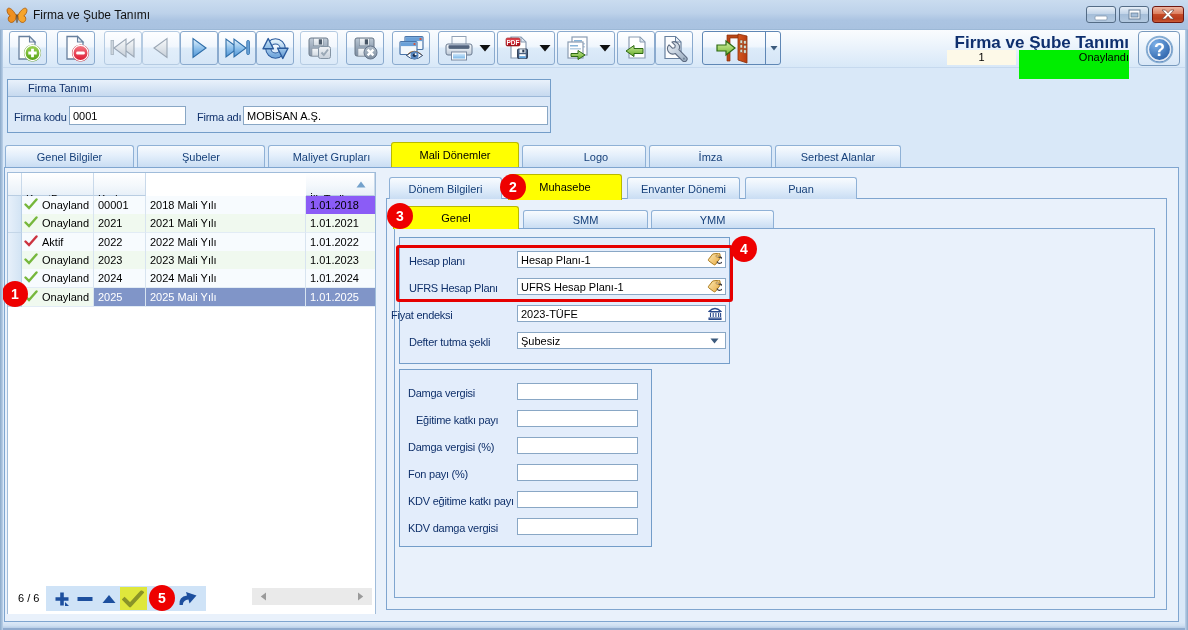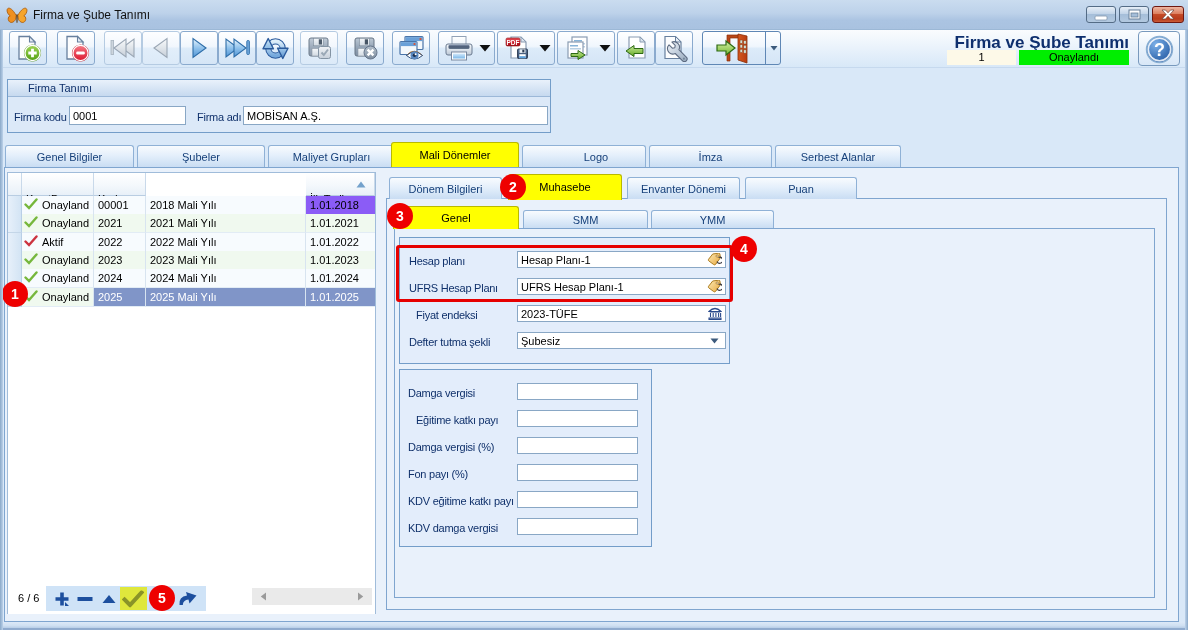--- a/index.html
+++ b/index.html
@@ -21,22 +21,22 @@
   background:linear-gradient(#ffffff,#f0f6fd 45%,#dcebf9 52%,#d5e5f6); }
 .tbtn.dis { border-color:#b5cbe2;
   background:linear-gradient(#fdfeff,#f2f7fd 45%,#e2eefa 52%,#dceaf8); }
 .tbtn svg, .ib svg { position:absolute; left:50%; top:50%; transform:translate(-50%,-50%); }
 #toolbar { position:absolute; left:3px; top:30px; width:1182px; height:38px;
   background:linear-gradient(#fafcfe,#e9f2fb 50%,#d8e8f8); border-bottom:1px solid #c6d9ee; }
 #hdr-title { position:absolute; left:880px; top:33px; width:249px; font-size:17px; font-weight:bold; color:#0e2f6e;
   text-align:right; white-space:nowrap; }
 #num-box { position:absolute; left:947px; top:50px; width:69px; height:15px; background:#fdf9e8;
   font-size:11px; color:#000; text-align:center; line-height:15px; }
-#stat-box { position:absolute; left:1019px; top:50px; width:110px; height:15px; background:#00ee00;
-  font-size:11px; color:#000; text-align:center; line-height:15px; }
+#stat-box { position:absolute; left:1019px; top:50px; width:110px; height:29px; background:#00ee00;
+  font-size:11px; color:#000; text-align:right; line-height:15px; }
 #help-btn { position:absolute; left:1138px; top:31px; width:42px; height:35px;
   border:1px solid #7899bd; border-radius:4px;
   background:linear-gradient(#fdfeff,#e9f2fb 48%,#d8e7f7); }
 .grp { position:absolute; border:1px solid #739dc9; }
 #grp-firma { left:7px; top:79px; width:544px; height:54px; background:#dce9f8; }
 #grp-firma-hdr { position:absolute; left:0; top:0; width:100%; height:17px;
   background:linear-gradient(#e9f1fb,#c6d9ef); border-bottom:1px solid #9cb8d8;
   font-size:11px; color:#10316b; padding-left:20px; line-height:17px; }
 .lbl { position:absolute; font-size:11px; color:#10316b; white-space:nowrap; letter-spacing:-0.25px; }
 .inp { position:absolute; background:#fff; border:1px solid #89a7c5; font-size:11px;
@@ -550,21 +550,21 @@
   <div id="l3-box"></div>
   <div class="tab sel" style="left:393px;top:206px;width:126px;height:23px;line-height:22px;">Genel</div>
   <div class="tab" style="left:523px;top:210px;width:125px;height:18px;line-height:18px;">SMM</div>
   <div class="tab" style="left:651px;top:210px;width:123px;height:18px;line-height:18px;">YMM</div>
 
   <div id="grp1" class="grp"></div>
   <div class="lbl" style="left:409px;top:255px;">Hesap planı</div>
   <div class="inp" style="left:517px;top:251px;width:209px;height:17px;">Hesap Planı-1</div>
   <div class="lbl" style="left:409px;top:282px;">UFRS Hesap Planı</div>
   <div class="inp" style="left:517px;top:278px;width:209px;height:17px;">UFRS Hesap Planı-1</div>
-  <div class="lbl" style="left:416px;top:309px;">Fiyat endeksi</div>
+  <div class="lbl" style="left:391px;top:309px;">Fiyat endeksi</div>
   <div class="inp" style="left:517px;top:305px;width:209px;height:17px;">2023-TÜFE</div>
   <div class="lbl" style="left:409px;top:336px;">Defter tutma şekli</div>
   <div class="inp" style="left:517px;top:332px;width:209px;height:17px;">Şubesiz</div>
   <div id="redrect"></div>
   <svg class="tagic" style="position:absolute;left:707px;top:253px;z-index:7" width="15" height="13" viewBox="0 0 15 13">
     <g transform="rotate(-8 7.5 6.5)">
     <path d="M6.5 0.8 L12.6 0.8 Q13.6 0.8 13.6 1.8 L13.6 5.6 L8 11.4 Q7 12.4 6 11.4 L1.6 7 Q0.9 6.3 1.6 5.5 Z" fill="url(#gtag)" stroke="#a87818" stroke-width="0.9"></path>
     <circle cx="10.6" cy="3.4" r="1.1" fill="#fff" stroke="#9a6a14" stroke-width="0.7"></circle>
     </g>
     <path d="M11.5 4.5 A 3 3 0 1 1 10 8.5" fill="none" stroke="#3a3a42" stroke-width="1.1"></path>

